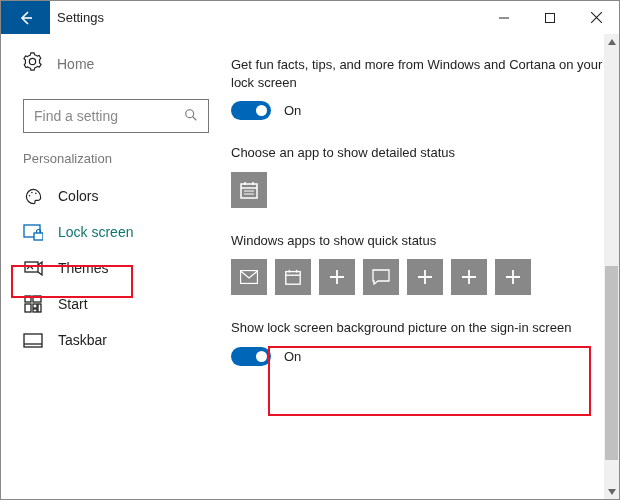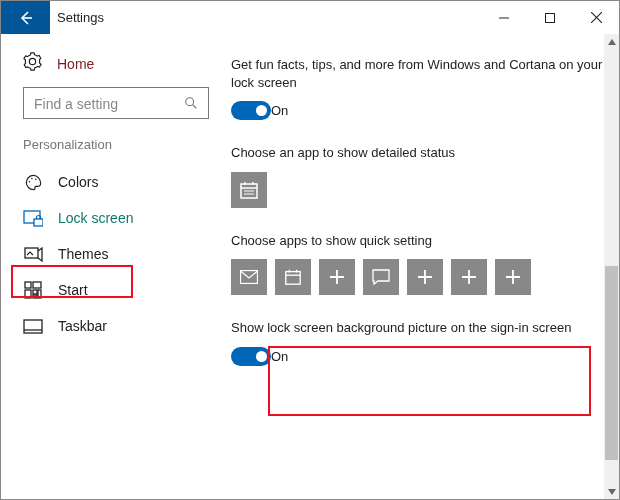--- a/index.html
+++ b/index.html
@@ -7,40 +7,40 @@
 
   .titlebar { height: 33px; display: flex; align-items: stretch; }
   .back-btn { width: 49px; background: #005696; display: flex; align-items: center; justify-content: center; color: #fff; }
   .title { flex: 1; display: flex; align-items: center; padding-left: 7px; font-size: 13px; color: #222; }
   .win-controls { display: flex; }
   .win-btn { width: 46px; display: flex; align-items: center; justify-content: center; color: #222; font-size: 13px; }
   .win-btn svg { display: block; }
 
   .content { display: flex; height: calc(100% - 33px); position: relative; }
   .sidebar { width: 230px; padding: 18px 22px 0 22px; }
-  .home-row { display: flex; align-items: center; gap: 15px; margin-bottom: 12px; color: #7f1d1d; }
+  .home-row { display: flex; align-items: center; gap: 15px; margin-bottom: 24px; color: #737373; }
   .home-row .label { font-size: 14px; }
 
-  .search-box { display: flex; align-items: flex-start; border: 1.4px solid #777; height: 32px; padding: 8px 10px; color: #888; font-size: 14px; margin-bottom: 18px; }
+  .search-box { display: flex; align-items: center; border: 1.4px solid #777; height: 32px; padding: 16px 10px; color: #888; font-size: 14px; margin-bottom: 18px; }
   .search-box .ph { flex: 1; }
   .search-box .sicon { font-size: 12px; }
 
   .category { font-size: 13px; color: #777; margin-bottom: 12px; }
 
   .nav-item { display: flex; align-items: center; gap: 15px; height: 36px; font-size: 14px; color: #222; }
   .nav-item .icon { width: 20px; height: 20px; display: flex; align-items: center; justify-content: center; }
   .nav-item.active { color: #0f766e; }
 
   .highlight-red { position: absolute; border: 2.5px solid #e81224; pointer-events: none; }
 
   .main { flex: 1; padding: 22px 16px 0 0; font-size: 13px; color: #222; position: relative; }
   .setting { margin-bottom: 24px; }
   .setting .title2 { font-size: 13px; color: #222; margin-bottom: 10px; line-height: 1.35; }
 
-  .toggle { display: flex; align-items: center; gap: 0; }
+  .toggle { display: flex; align-items: center; gap: 13px; }
   .toggle-sw { width: 40px; height: 19px; border-radius: 10px; background: #0067b8; position: relative; }
   .toggle-sw .knob { position: absolute; right: 4px; top: 4px; width: 11px; height: 11px; border-radius: 50%; background: #fff; }
   .toggle .state { font-size: 13px; }
 
   .app-tile { width: 36px; height: 36px; background: #888; display: inline-flex; align-items: center; justify-content: center; margin-right: 4px; color: #fff; }
   .tile-row { display: flex; gap: 4px; }
 
   .scrollbar-track { position: absolute; right: 0; top: 33px; bottom: 0; width: 15px; background: #f0f0f0; }
   .scrollbar-arrow { height: 15px; display: flex; align-items: center; justify-content: center; color: #555; font-size: 9px; }
   .scrollbar-thumb { position: absolute; right: 1px; width: 13px; background: #c0c0c0; }
@@ -178,21 +178,21 @@
             <line x1="2" y1="8" x2="18" y2="8" stroke="#fff" stroke-width="1.5"></line>
             <line x1="6" y1="2" x2="6" y2="5" stroke="#fff" stroke-width="1.5"></line>
             <line x1="14" y1="2" x2="14" y2="5" stroke="#fff" stroke-width="1.5"></line>
             <line x1="5" y1="11" x2="15" y2="11" stroke="#fff" stroke-width="1"></line>
             <line x1="5" y1="14" x2="15" y2="14" stroke="#fff" stroke-width="1"></line>
           </svg>
       </div>
     </div>
 
     <div class="setting">
-      <div class="title2">Choose apps to show quick setting</div>
+      <div class="title2">Windows apps to show quick status</div>
       <div class="tile-row">
         <div class="app-tile">
           <svg width="18" height="14" viewBox="0 0 18 14">
               <rect x="0.5" y="0.5" width="17" height="13" stroke="#fff" stroke-width="1.3" fill="none"></rect>
               <path d="M0.5 1 L9 8 L17.5 1" stroke="#fff" stroke-width="1.3" fill="none"></path>
             </svg>
         </div>
         <div class="app-tile">
           <svg width="18" height="18" viewBox="0 0 20 20">
               <rect x="2" y="4" width="16" height="14" stroke="#fff" stroke-width="1.5" fill="none"></rect>

